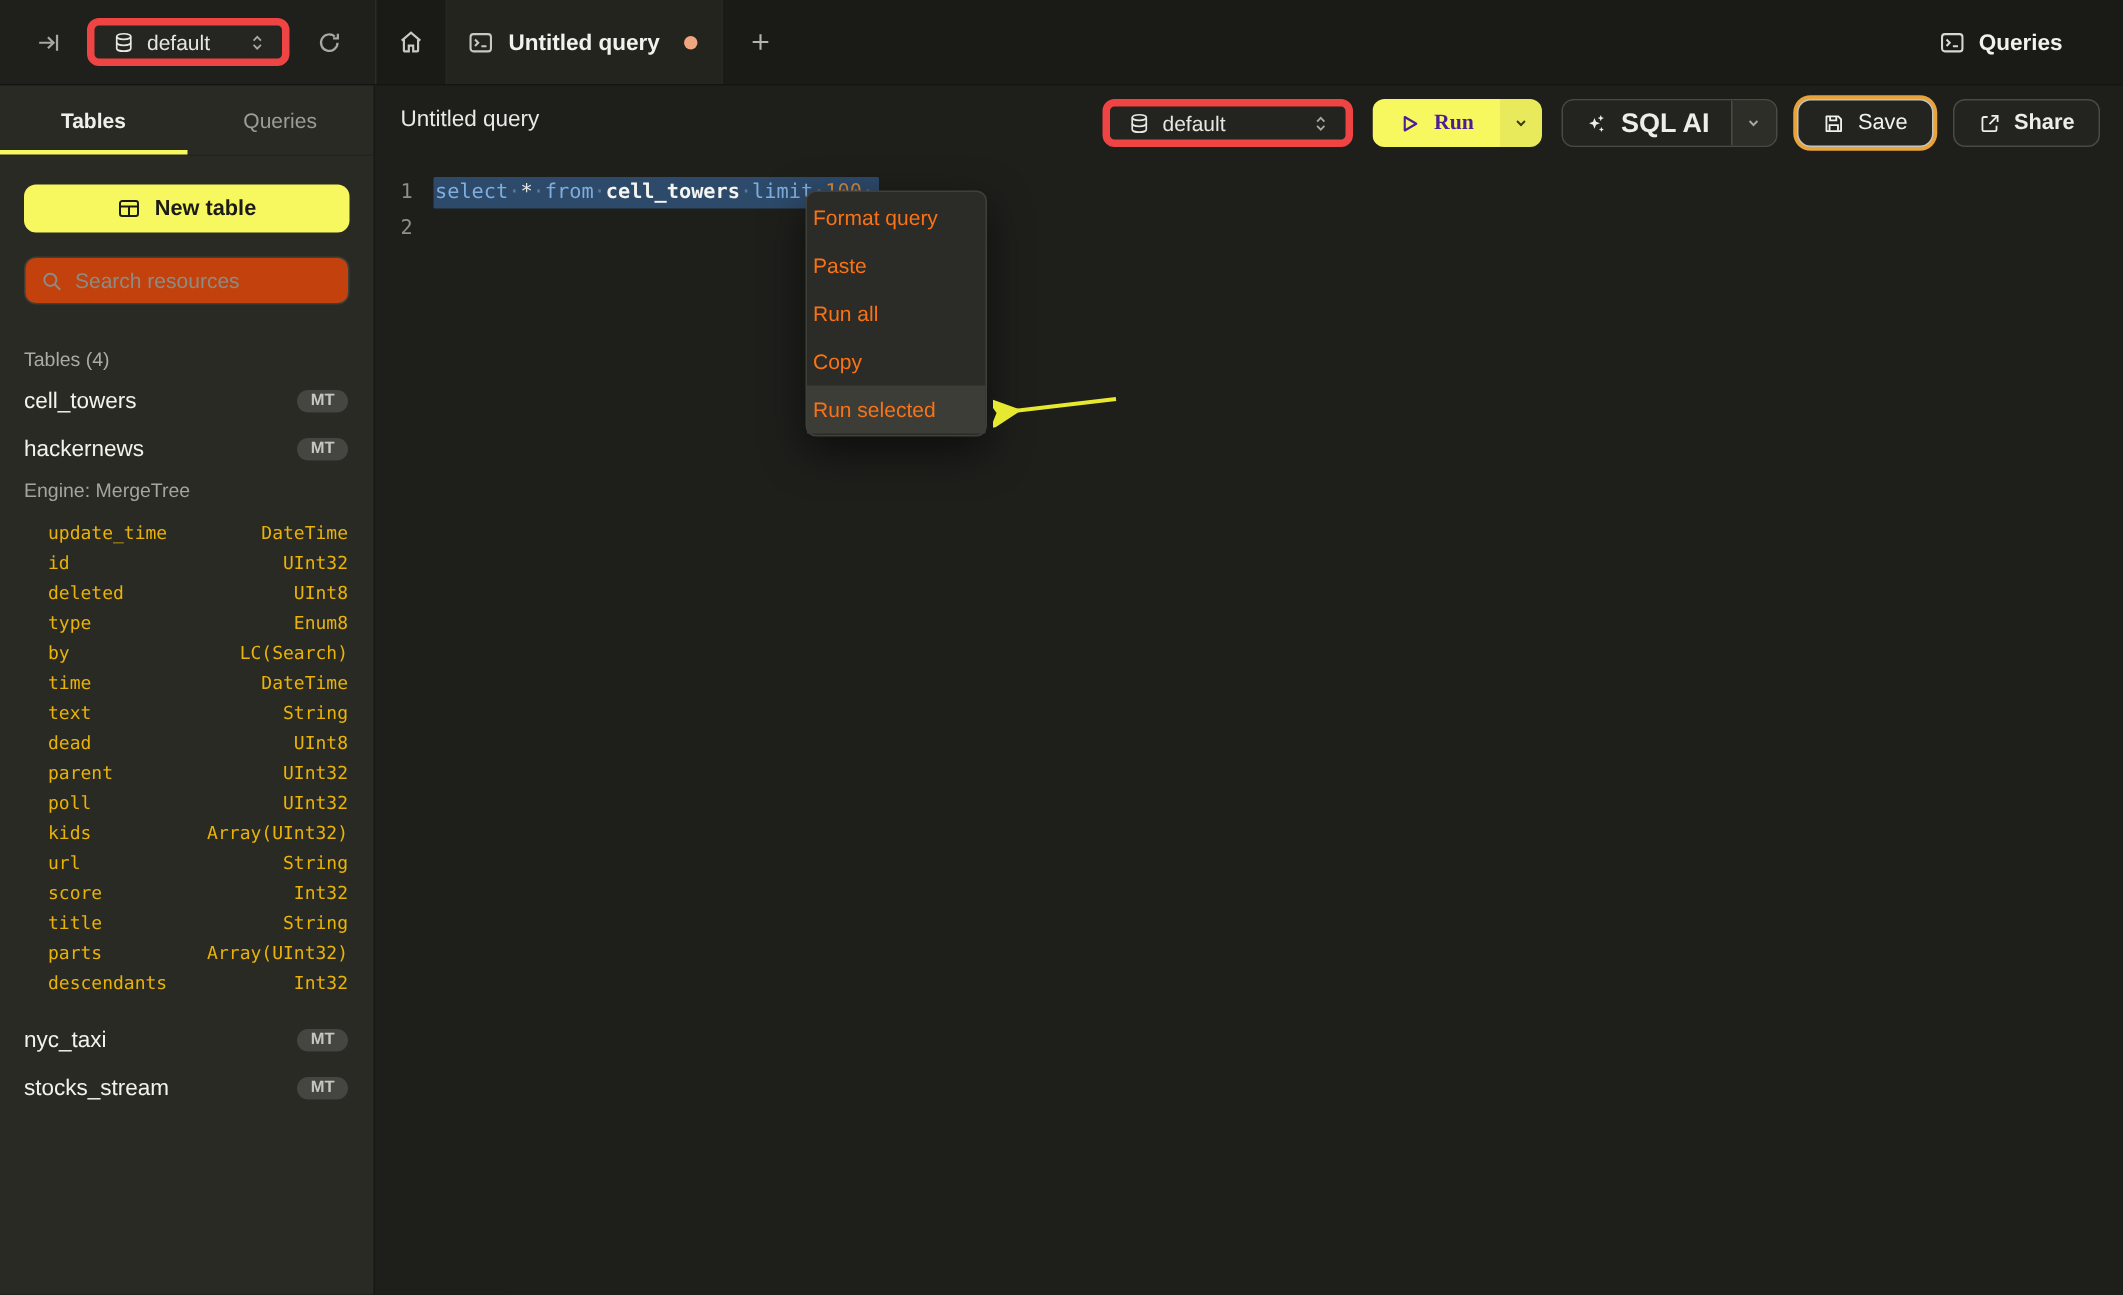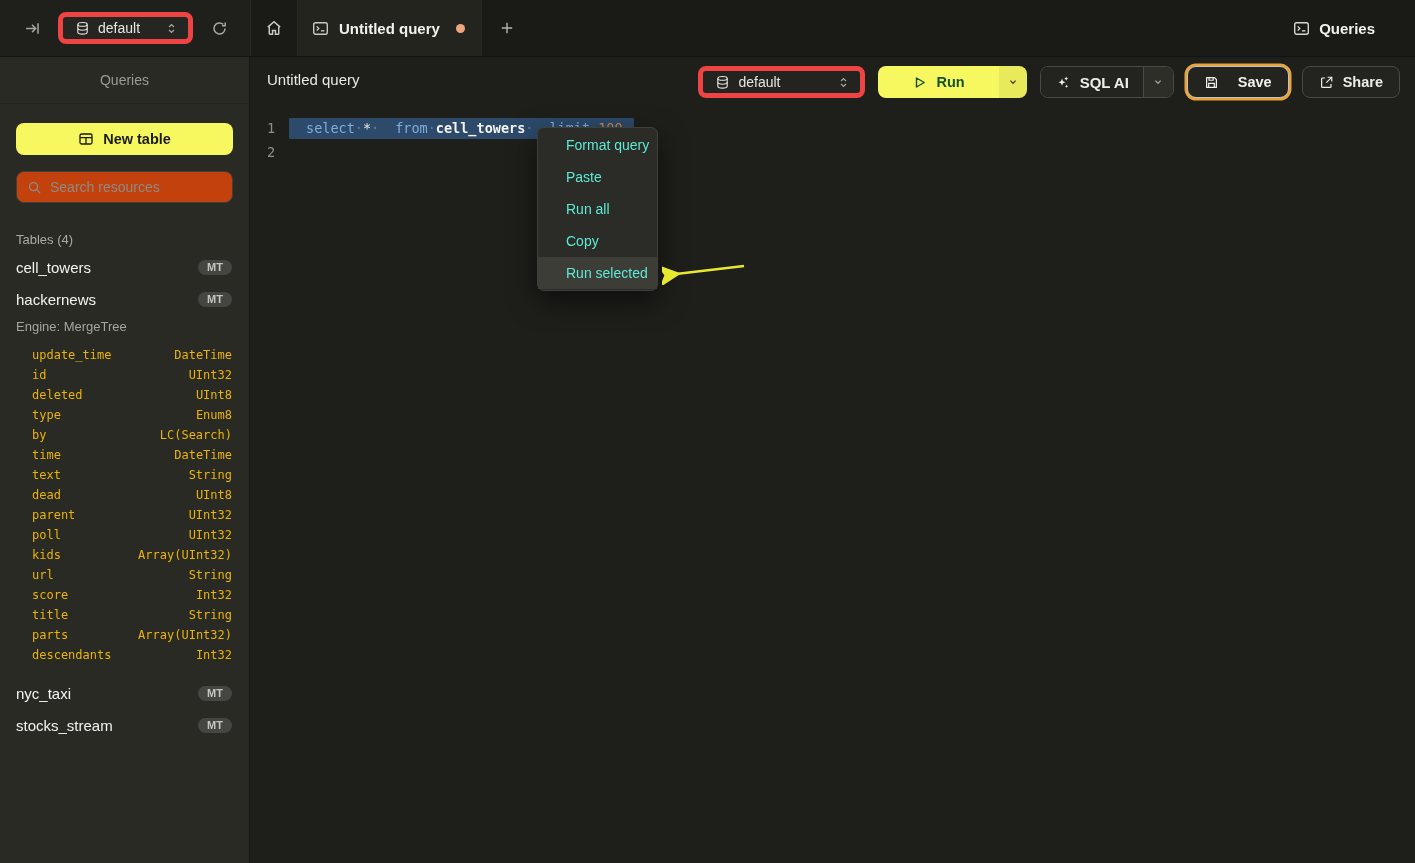--- a/index.html
+++ b/index.html
@@ -49,44 +49,44 @@
   .cols { padding:6px 0 4px; margin-bottom:8px; }
   .col-row { height:20px; display:flex; align-items:center; padding:0 17px 0 32px; font-family:"DejaVu Sans Mono", monospace; font-size:12px; color:#eab308; }
   .col-type { margin-left:auto; }
 
   
   .main-header { position:absolute; left:250px; top:57px; right:0; height:46px; background:#1E1E1B; }
   .page-title { position:absolute; left:17px; top:14px; font-size:15px; color:#E8E8E5; }
   .toolbar { position:absolute; top:9px; right:15px; display:flex; gap:13px; height:32px; align-items:stretch; }
   .toolbar-db-select { width:167px; background:#23231F; }
   .run-btn { display:flex; border-radius:8px; overflow:hidden; cursor:pointer; }
-  .run-main { background:var(--accent); color:#14532d; display:flex; align-items:center; gap:9px; padding:0 34px; font-size:14.5px; font-weight:600; border:none; font-family:Liberation Sans, sans-serif; cursor:pointer; }
+  .run-main { background:var(--accent); color:#4c1d95; display:flex; align-items:center; gap:9px; padding:0 17px; font-size:14.5px; font-weight:600; border:none; font-family:Liberation Serif, serif; cursor:pointer; }
   .run-chev { background:#E9E95C; border:none; width:28px; display:flex; align-items:center; justify-content:center; color:#3A3A10; cursor:pointer; }
   .sqlai-btn { display:flex; align-items:stretch; border:1px solid #4A4A44; border-radius:8px; overflow:hidden; cursor:pointer; }
-  .sqlai-main { display:flex; align-items:center; gap:9px; padding:0 14px; font-size:15px; font-weight:600; color:#EDEDEA; background:#23231F; border:none; font-family:inherit; cursor:pointer; }
+  .sqlai-main { display:flex; align-items:center; gap:9px; padding:0 14px; font-size:18px; font-weight:600; color:#EDEDEA; background:#23231F; border:none; font-family:inherit; cursor:pointer; }
   .sqlai-chev { width:30px; background:#2E2E29; border:none; border-left:1px solid #4A4A44; display:flex; align-items:center; justify-content:center; color:#A8A8A2; cursor:pointer; }
-  .save-btn { display:flex; align-items:center; gap:19px; padding:0 16px; border:1px solid #C4C4BF; border-radius:9px; background:#23231F; color:#F1F1EE; font-size:14.5px; font-weight:700; font-family:inherit; box-shadow:0 0 0 2.5px var(--focus-ring); cursor:pointer; }
+  .save-btn { display:flex; align-items:center; gap:9px; padding:0 16px; border:1px solid #C4C4BF; border-radius:9px; background:#23231F; color:#F1F1EE; font-size:14.5px; font-weight:400; font-family:inherit; box-shadow:0 0 0 2.5px var(--focus-ring); cursor:pointer; }
   .share-btn { display:flex; align-items:center; gap:9px; padding:0 16px; border:1px solid #4A4A44; border-radius:8px; background:#23231F; color:#EDEDEA; font-size:14.5px; font-weight:600; font-family:inherit; cursor:pointer; }
 
   
   .editor { position:absolute; left:250px; top:103px; right:0; bottom:0; background:#1E1E1B; padding-top:13px; }
   .ed-line { display:flex; height:24px; align-items:center; font-family:"DejaVu Sans Mono", monospace; font-size:13.5px; }
   .gutter { width:39px; padding-left:17px; color:#8F8F89; flex:0 0 auto; }
   .code { white-space:pre; padding:2px 3px 3px 1px; }
   .code-sel { background:var(--selection); border-radius:1px; }
-  .tk-kw { color:var(--kw);margin-left:16px; }
+  .tk-kw { color:var(--kw); }
   .tk-op { color:#E8E8E4; }
   .tk-ident { color:#F4F4F1; font-weight:bold; }
   .tk-num { color:var(--num); }
   .tk-ws { color:rgba(150,180,215,.45); }
   .tk-sp { color:transparent; }
 
   
   .context-menu { position:absolute; left:537px; top:127px; width:121px; background:#2B2B27; border:1px solid #40403B; border-radius:7px; box-shadow:0 10px 28px rgba(0,0,0,.55); padding:1px 0; z-index:10; }
-  .menu-item { height:32px; display:flex; align-items:center; padding:0 28px; font-size:14px; color:#5eead4; cursor:pointer; white-space:nowrap; }
+  .menu-item { height:32px; display:flex; align-items:center; padding:0 4px; font-size:14px; color:#f97316; cursor:pointer; white-space:nowrap; }
   .menu-item-hl { background:#3D3D38; }
 
   .annotation-arrow { position:absolute; left:662px; top:257px; z-index:11; }
 </style>
 </head>
 <body>
 
 <div class="topbar">
   <div class="topbar-left">
     <button class="icon-btn">
@@ -156,20 +156,21 @@
             <path d="M8.4 10.2h3.2"></path>
           </svg>
       </span>
       <span>Queries</span>
     </button>
   </div>
 </div>
 
 <div class="sidebar">
   <div class="side-tabs">
+    <button class="side-tab active">Tables</button>
     <button class="side-tab">Queries</button>
   </div>
   <button class="newtable-btn">
     <span>
       <svg width="16" height="16" viewBox="0 0 16 16" fill="none" stroke="#1B1B18" stroke-width="1.3">
           <rect x="2" y="3" width="12" height="10" rx="1.5"></rect>
           <path d="M2 6.7h12M8 6.7V13"></path>
         </svg>
     </span>
     <span>New table</span>

